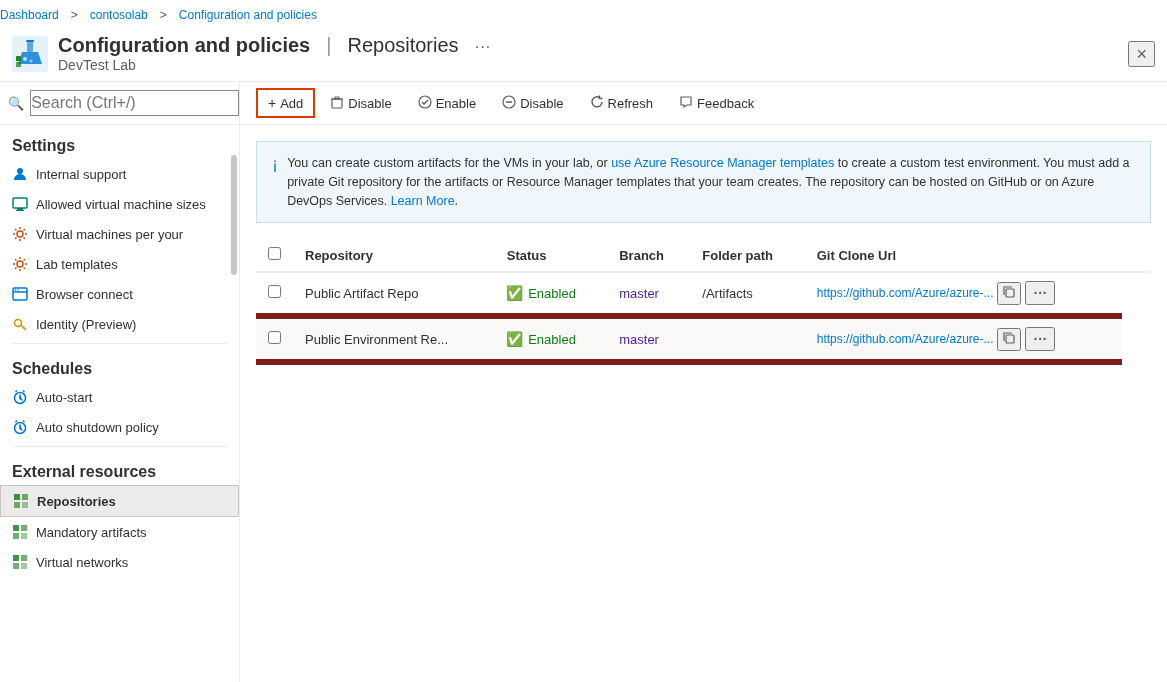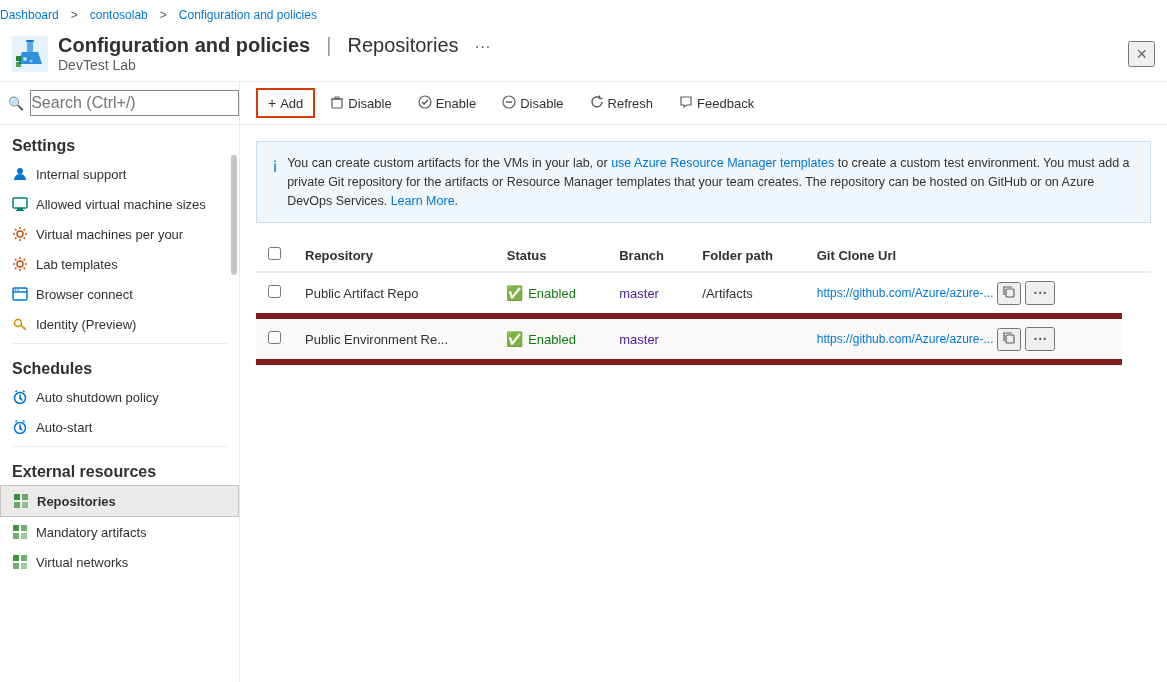--- a/index.html
+++ b/index.html
@@ -213,33 +213,33 @@
 
         <div class="sidebar-item">
           <span class="item-icon icon-blue">
             <svg width="16" height="16" viewBox="0 0 16 16">
                 <circle cx="8" cy="9" r="5.5" stroke="#0078d4" stroke-width="1.5" fill="none"></circle>
                 <path d="M8 6v3.5l2 1.5" stroke="#0078d4" stroke-width="1.5" stroke-linecap="round"></path>
                 <line x1="5" y1="1.5" x2="3.5" y2="3" stroke="#0078d4" stroke-width="1.5"></line>
                 <line x1="11" y1="1.5" x2="12.5" y2="3" stroke="#0078d4" stroke-width="1.5"></line>
               </svg>
           </span>
-          <span>Auto shutdown policy</span>
+          <span>Auto-start</span>
         </div>
 
         <div class="sidebar-item">
           <span class="item-icon icon-blue">
             <svg width="16" height="16" viewBox="0 0 16 16">
                 <circle cx="8" cy="9" r="5.5" stroke="#0078d4" stroke-width="1.5" fill="none"></circle>
                 <path d="M8 6v3.5l2 1.5" stroke="#0078d4" stroke-width="1.5" stroke-linecap="round"></path>
                 <line x1="5" y1="1.5" x2="3.5" y2="3" stroke="#0078d4" stroke-width="1.5"></line>
                 <line x1="11" y1="1.5" x2="12.5" y2="3" stroke="#0078d4" stroke-width="1.5"></line>
               </svg>
           </span>
-          <span>Auto-start</span>
+          <span>Auto shutdown policy</span>
         </div>
 
         <div class="sidebar-divider"></div>
 
         <div class="sidebar-section-label">External resources</div>
 
         <div class="sidebar-item active" style="border:1px solid #c8c6c4; background:#edebe9;">
           <span class="item-icon icon-green">
             <svg width="16" height="16" viewBox="0 0 16 16">
               <rect x="1" y="1" width="6" height="6" fill="#107c10" opacity="0.8"></rect>

